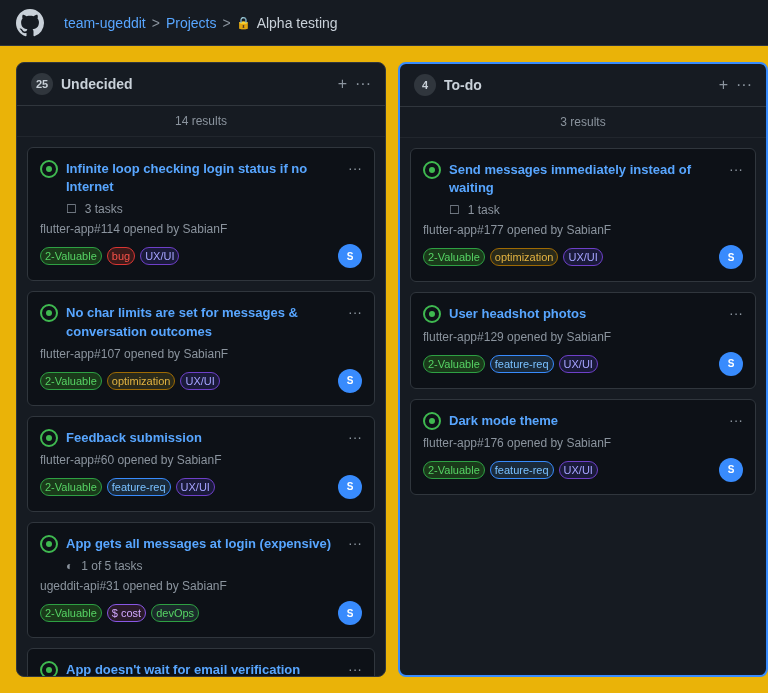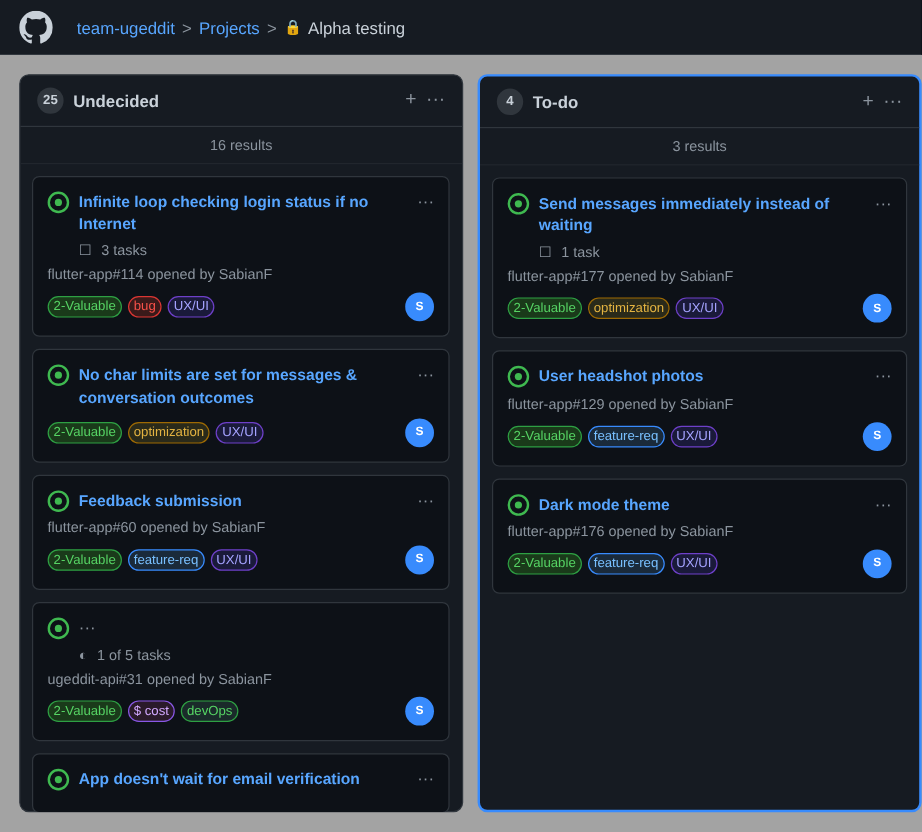--- a/index.html
+++ b/index.html
@@ -52,21 +52,21 @@
       font-size: 12px;
     }
 
     
     .main {
       display: flex;
       gap: 0;
       padding: 16px;
       height: calc(693px - 46px);
       overflow-x: auto;
-      background: #a3a3a3;
+      background: #eab308;
     }
 
     
     .column {
       width: 370px;
       flex-shrink: 0;
       background: #161b22;
       border-radius: 8px;
       display: flex;
       flex-direction: column;
@@ -292,21 +292,21 @@
 <main class="main">
 <div class="column undecided">
       <div class="column-header">
         <div class="column-count">25</div>
         <div class="column-title">Undecided</div>
         <div class="column-actions">
           <span>+</span>
           <span>···</span>
         </div>
       </div>
-      <div class="column-results">16 results</div>
+      <div class="column-results">14 results</div>
       <div class="column-cards">
         <div class="card">
           <div class="card-header">
             <div class="open-circle"></div>
             <div class="card-title">Infinite loop checking login status if no Internet</div>
             <div class="card-menu">···</div>
           </div>
           <div class="card-tasks"><span style="font-size:12px;margin-right:3px;">☐</span> 3 tasks</div>
           <div class="card-meta">flutter-app#114 opened by SabianF</div>
           <div class="card-footer">
@@ -317,20 +317,21 @@
             </div>
             <div class="avatar">S</div>
           </div>
         </div>
         <div class="card">
           <div class="card-header">
             <div class="open-circle"></div>
             <div class="card-title">No char limits are set for messages &amp; conversation outcomes</div>
             <div class="card-menu">···</div>
           </div>
+          <div class="card-meta">flutter-app#107 opened by SabianF</div>
           <div class="card-footer">
             <div class="card-labels-row">
               <span class="label label-valuable">2-Valuable</span>
               <span class="label label-optimization">optimization</span>
               <span class="label label-uxui">UX/UI</span>
             </div>
             <div class="avatar">S</div>
           </div>
         </div>
         <div class="card">
@@ -345,20 +346,21 @@
               <span class="label label-valuable">2-Valuable</span>
               <span class="label label-feature-req">feature-req</span>
               <span class="label label-uxui">UX/UI</span>
             </div>
             <div class="avatar">S</div>
           </div>
         </div>
         <div class="card">
           <div class="card-header">
             <div class="open-circle"></div>
+            <div class="card-title">App gets all messages at login (expensive)</div>
             <div class="card-menu">···</div>
           </div>
           <div class="card-tasks"><span style="font-size:12px;margin-right:3px;">◐</span> 1 of 5 tasks</div>
           <div class="card-meta">ugeddit-api#31 opened by SabianF</div>
           <div class="card-footer">
             <div class="card-labels-row">
               <span class="label label-valuable">2-Valuable</span>
               <span class="label label-cost">$ cost</span>
               <span class="label label-devops">devOps</span>
             </div>

